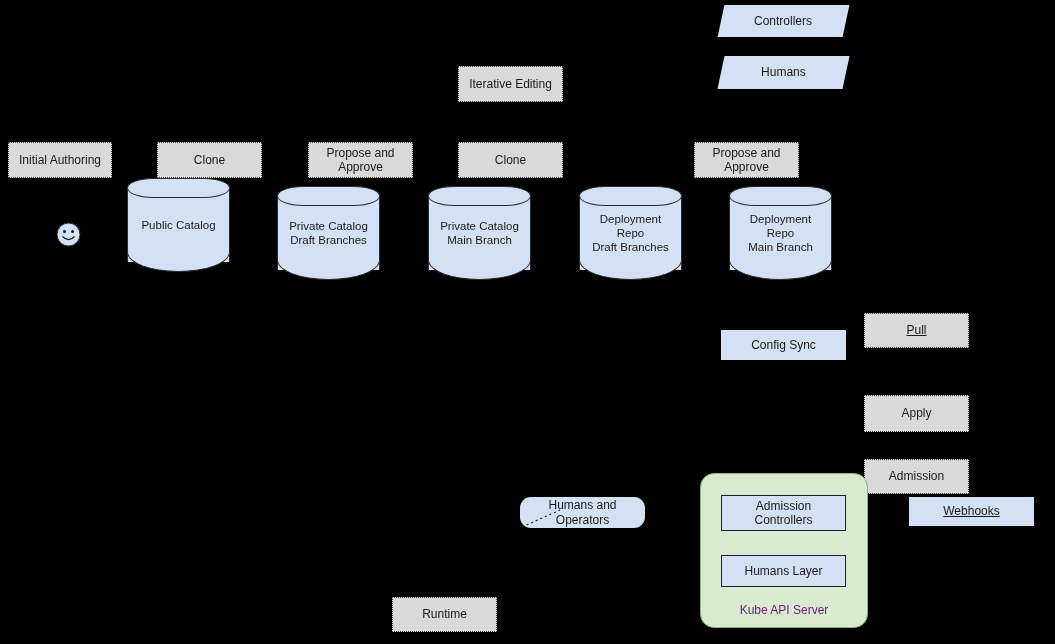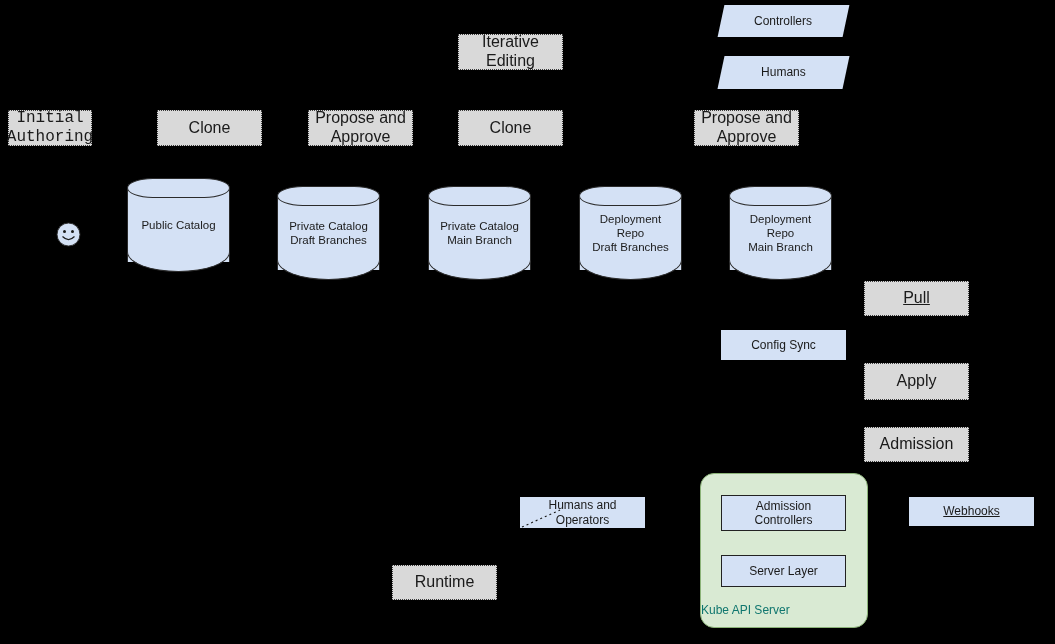--- a/index.html
+++ b/index.html
@@ -29,21 +29,22 @@
     text-align: center;
     color: #1a1a1a;
     line-height: 1.18;
     white-space: pre-line;
   }
 
   
   .label-box {
     background: #d9d9d9;
     border: 1px dotted #3a3a3a;
-    font-size: 16px;
+    font-size: 12px;
+    margin-top: 32px;
   }
 
   
   .blue-box {
     background: #d4e1f5;
     font-size: 12px;
   }
 
   
   .blue-box-bordered {
@@ -130,22 +131,23 @@
     box-sizing: border-box;
     background: #d9ead3;
     border: 1px solid #8bb378;
     border-radius: 14px;
   }
   .group-title {
     position: absolute;
     left: 0;
     bottom: 10px;
     width: 100%;
-    font-size: 12px;
-    color: #0f766e;
+    text-align: center;
+    font-size: 12px;
+    color: #701a75;
   }
   svg.edges {
     position: absolute;
     left: 0;
     top: 0;
     width: 1055px;
     height: 644px;
     pointer-events: none;
   }
 </style>
@@ -179,21 +181,21 @@
 
   <div class="actor" style="left:56px; top:222px; width:25px; height:25px;">
     <svg width="25" height="25" viewBox="0 0 25 25" xmlns="http://www.w3.org/2000/svg">
       <circle cx="12.5" cy="12.5" r="11.5" fill="#d4e1f5" stroke="#2b2b2b" stroke-width="1"></circle>
       <circle cx="8.5" cy="9.5" r="1.5" fill="#1a1a1a"></circle>
       <circle cx="16.5" cy="9.5" r="1.5" fill="#1a1a1a"></circle>
       <path d="M6.5,14.5 Q12.5,20.5 18.5,14.5" fill="none" stroke="#1a1a1a" stroke-width="1.2"></path>
     </svg>
   </div>
 
-  <div class="node label-box" style="left:8px; top:110px; width:84px; height:36px;font-family:Liberation Mono, monospace;">Initial Authoring</div>
+  <div class="node label-box" style="left:8px; top:110px; width:104px; height:36px;">Initial Authoring</div>
 
   <div class="node label-box" style="left:157px; top:110px; width:105px; height:36px;">Clone</div>
 
   <div class="node label-box" style="left:308px; top:110px; width:105px; height:36px;">Propose and
 Approve</div>
 
   <div class="node label-box" style="left:458px; top:110px; width:105px; height:36px;">Clone</div>
 
   <div class="node label-box" style="left:694px; top:110px; width:105px; height:36px;">Propose and
 Approve</div>
@@ -252,32 +254,32 @@
   <div class="node parallelogram" style="left:721px; top:5px; width:125px; height:32px;">
     <span>Controllers</span>
   </div>
 
   <div class="node parallelogram" style="left:721px; top:56px; width:125px; height:33px;">
     <span>Humans</span>
   </div>
 
   <div class="node blue-box" style="left:721px; top:330px; width:125px; height:30px;">Config Sync</div>
 
-  <div class="node blue-box" style="left:520px; top:497px; width:125px; height:31px;">Humans and
+  <div class="node blue-box" style="left:520px; top:497px; width:125px; height:31px;border-radius:11px;">Humans and
 Operators</div>
 
   <div class="node blue-box" style="left:909px; top:497px; width:125px; height:29px;text-decoration:underline;">Webhooks</div>
 
   <svg class="edges" viewBox="0 0 1055 644" xmlns="http://www.w3.org/2000/svg">
     <path d="M522,527 L560,510" stroke="#1a1a1a" stroke-width="1.1" fill="none" stroke-dasharray="2,3"></path>
     <path d="M812,520 L848,487" stroke="#1a1a1a" stroke-width="1.1" fill="none" stroke-dasharray="2,3"></path>
   </svg>
 
   <div class="group-box" style="left:700px; top:473px; width:168px; height:155px;">
     <div class="group-title">Kube API Server</div>
   </div>
 
   <div class="node blue-box-bordered" style="left:721px; top:495px; width:125px; height:36px;">Admission
 Controllers</div>
 
-  <div class="node blue-box-bordered" style="left:721px; top:555px; width:125px; height:32px;">Server Layer</div>
+  <div class="node blue-box-bordered" style="left:721px; top:555px; width:125px; height:32px;">Humans Layer</div>
 
 </div>
 
 </body></html>

